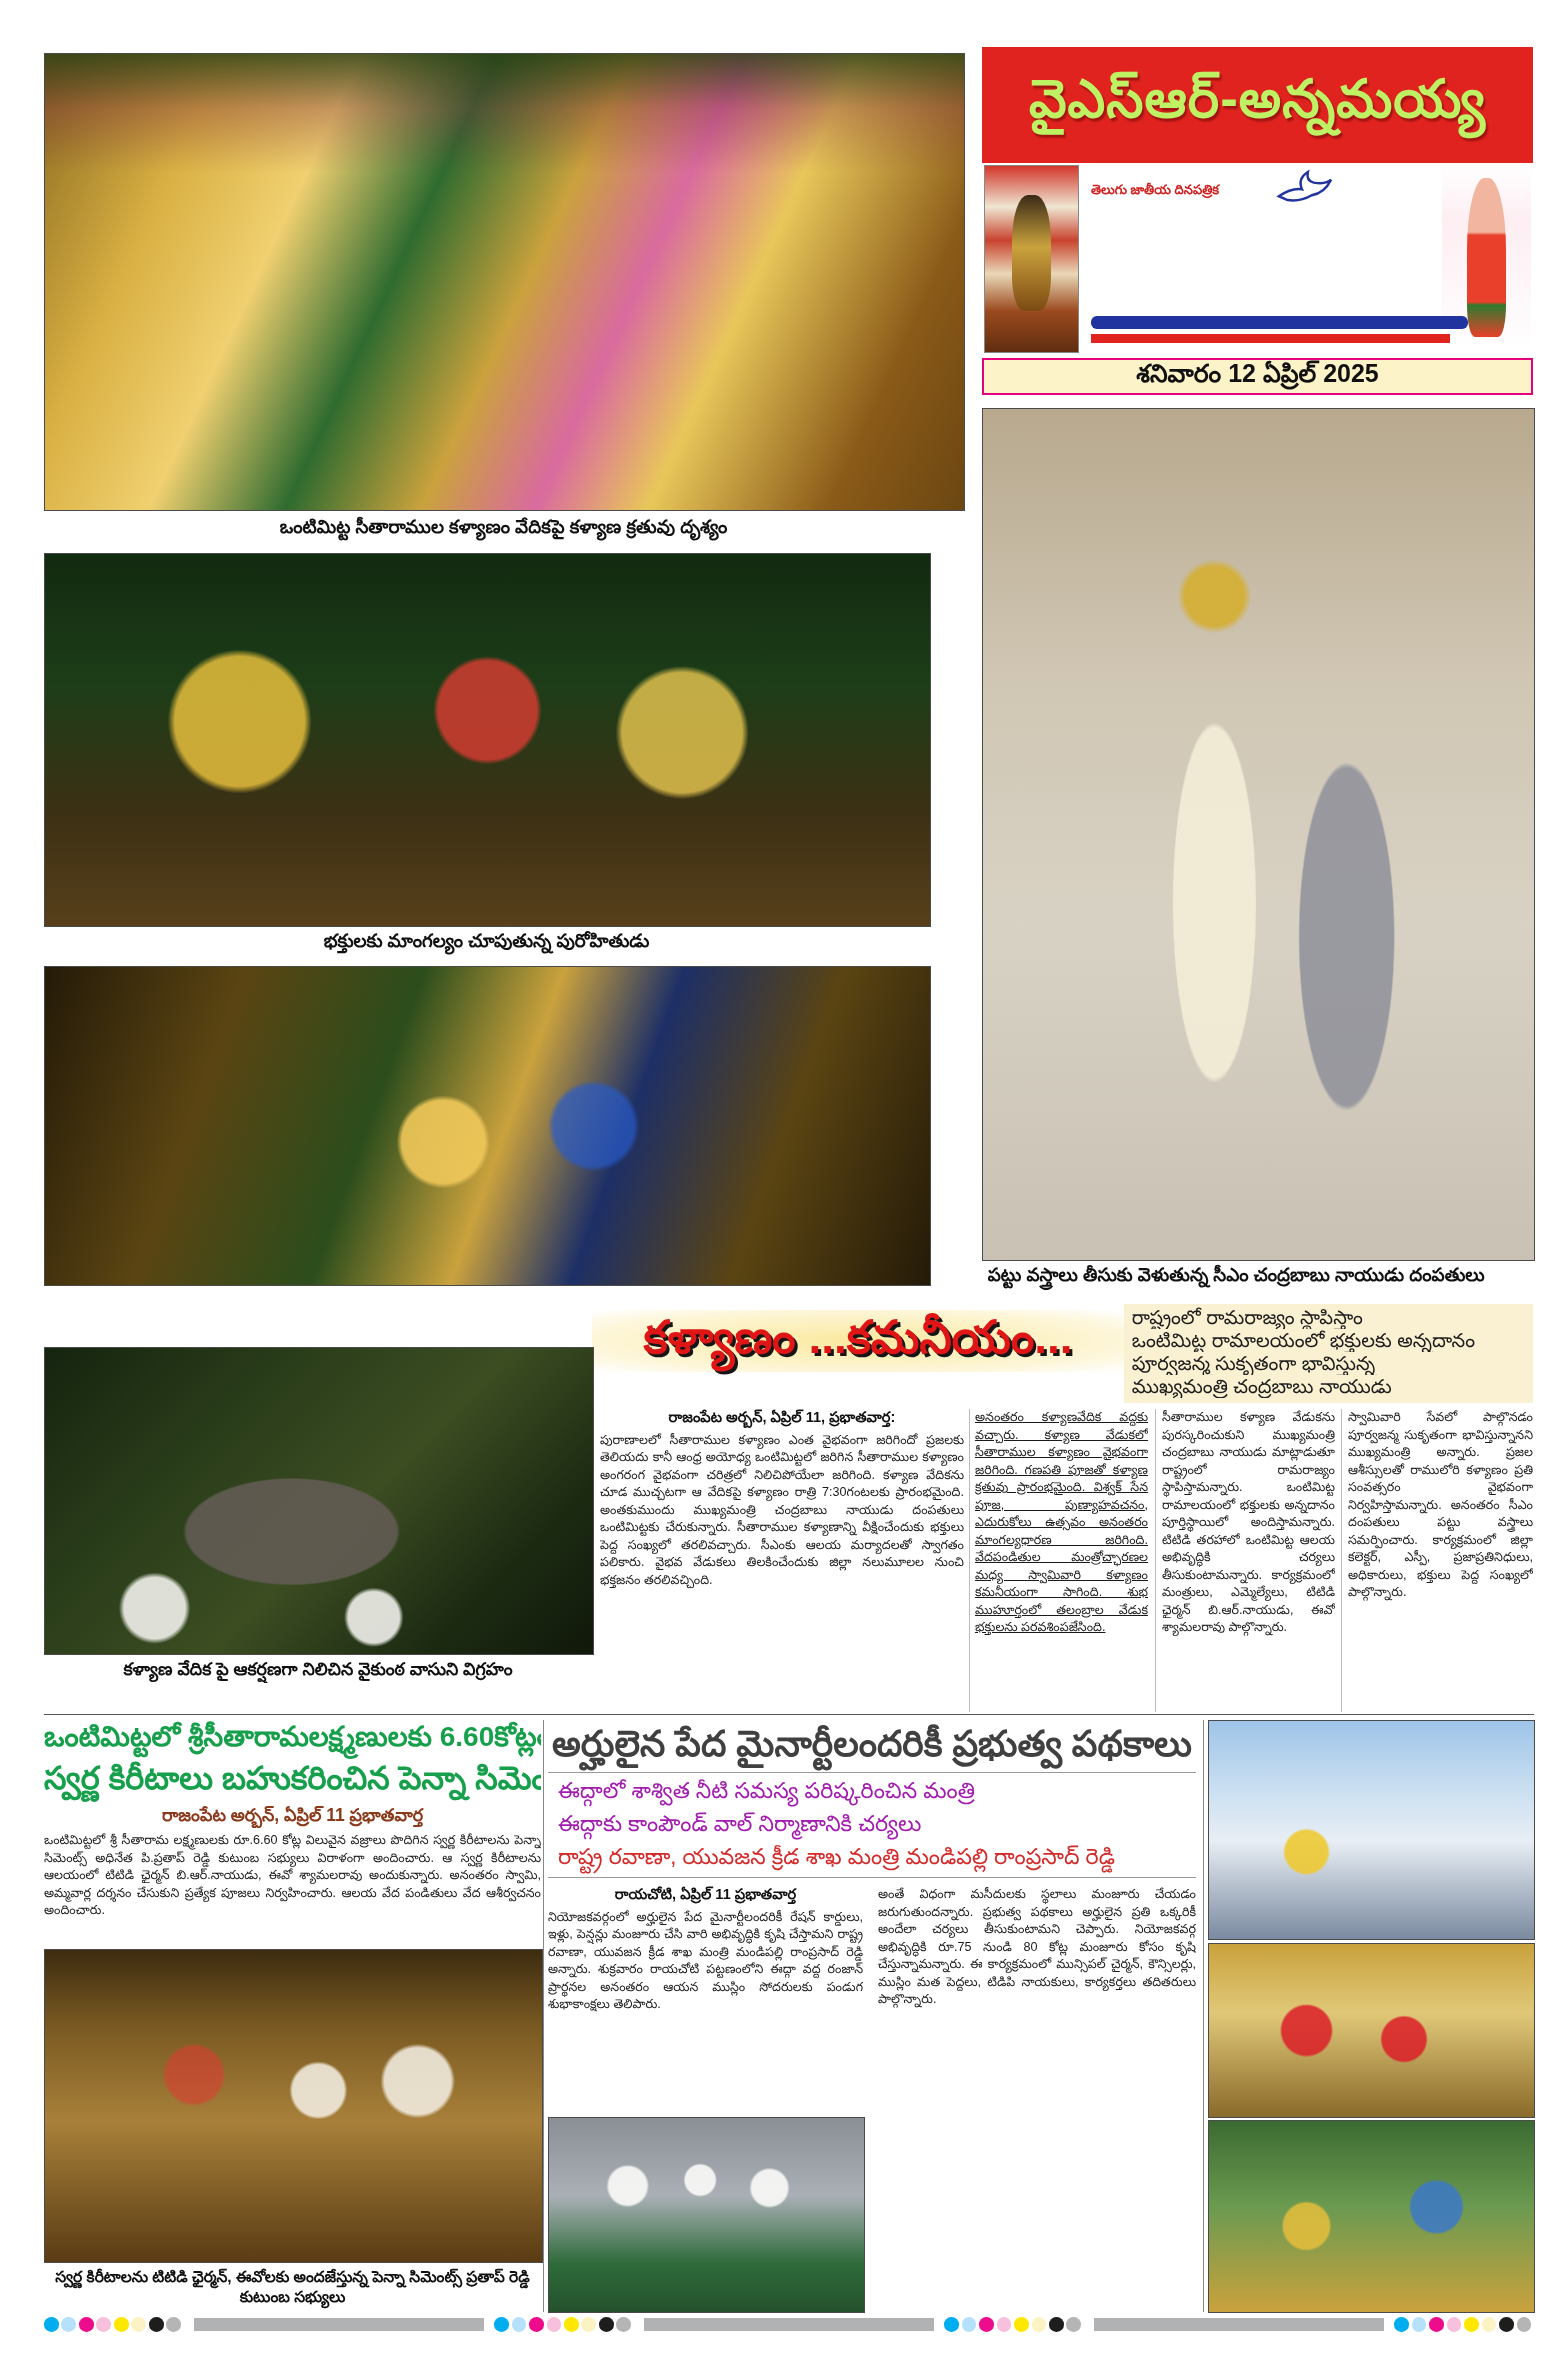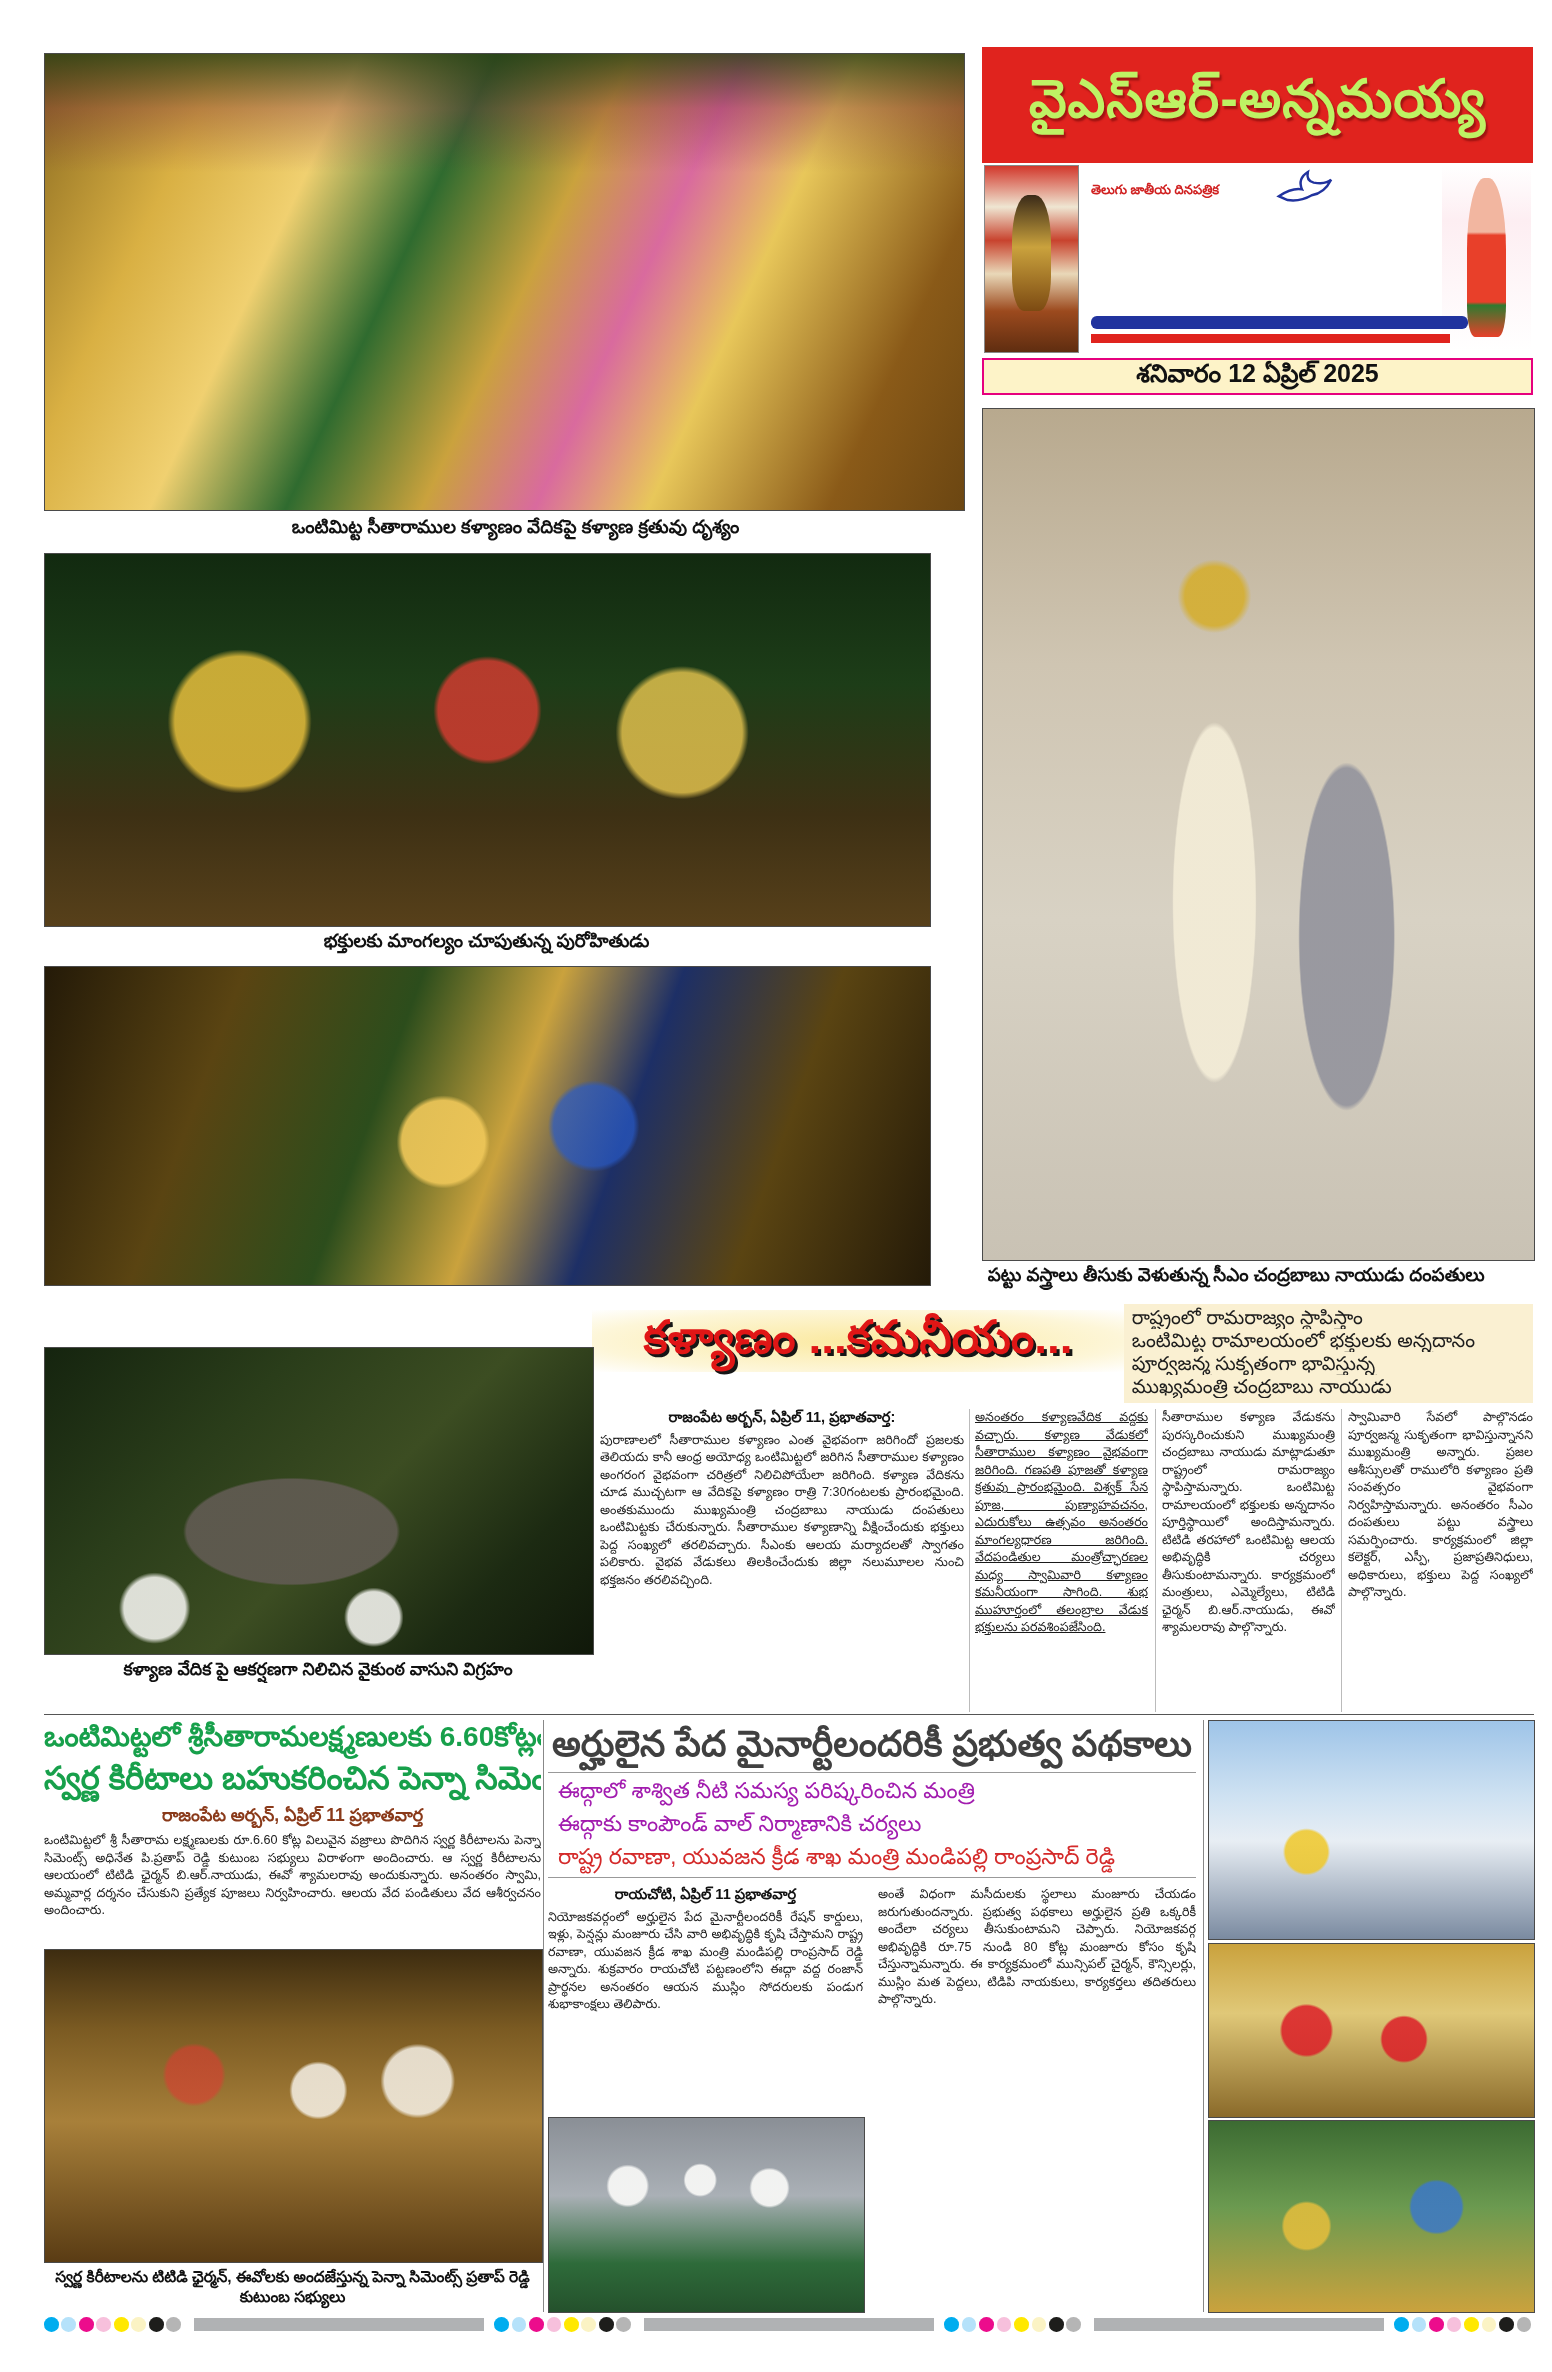--- a/index.html
+++ b/index.html
@@ -50,21 +50,21 @@
   .graybar{display:inline-block;height:12.6px;flex:1 1 auto;margin:0 9.7px;}
 </style>
 </head>
 <body>
 
 <div class="ph" style="left:44px;top:53px;width:919px;height:456px;
      background:
        linear-gradient(180deg,rgba(40,60,20,.8) 0%,rgba(120,40,60,.35) 12%,rgba(0,0,0,0) 26%),
        linear-gradient(115deg,#8a6a20 0%,#d9b043 16%,#f0d070 28%,#2f6b2f 40%,#caa23d 52%,#d96a9e 62%,#e8c75a 72%,#8a5a18 88%,#6b4612 100%);">
 </div>
-<div class="caption" style="left:56px;top:516px;width:919px;text-align:center;">ఒంటిమిట్ట సీతారాముల కళ్యాణం వేదికపై కళ్యాణ క్రతువు దృశ్యం</div>
+<div class="caption" style="left:44px;top:516px;width:919px;text-align:center;">ఒంటిమిట్ట సీతారాముల కళ్యాణం వేదికపై కళ్యాణ క్రతువు దృశ్యం</div>
 
 <div class="abs" style="left:982px;top:47px;width:551px;height:349px;">
   <div class="mast-banner">
     <span>వైఎస్ఆర్-అన్నమయ్య</span>
   </div>
   <div class="mast-white">
     <div class="deity-img"></div>
     <div class="annam-img"></div>
     <span class="tagline">తెలుగు జాతీయ దినపత్రిక</span>
     <span class="dove">

